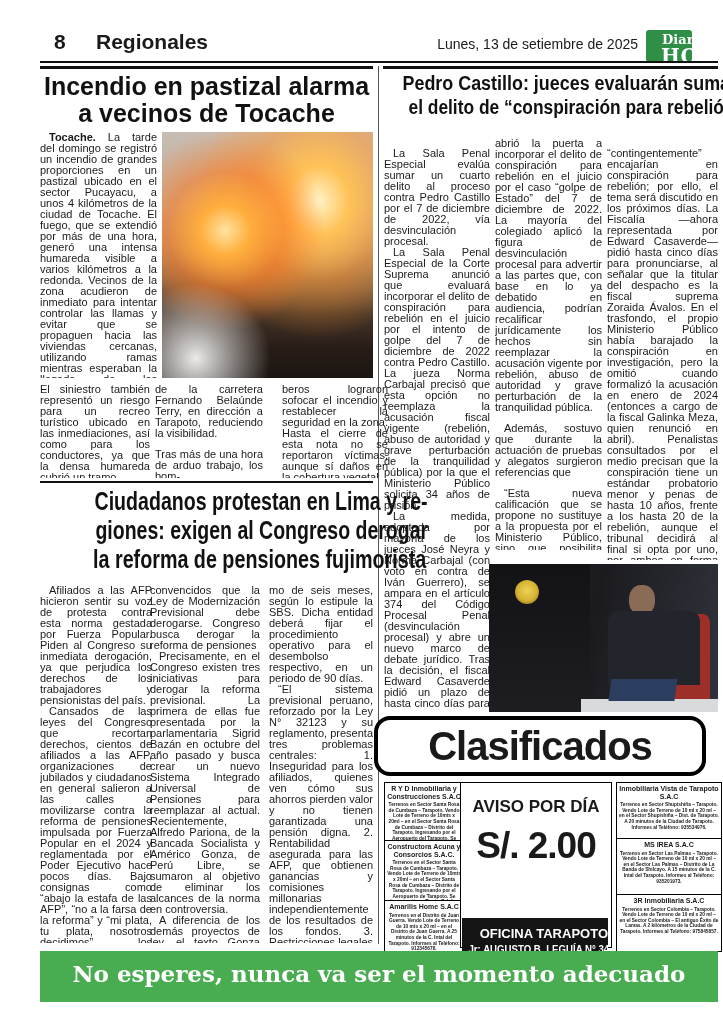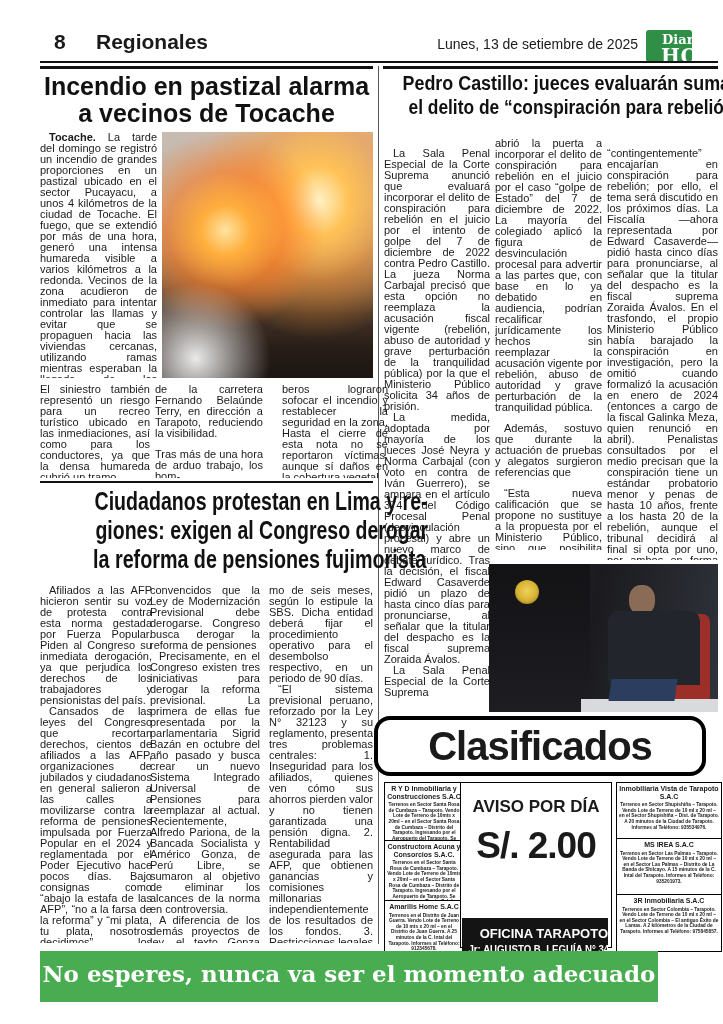--- a/index.html
+++ b/index.html
@@ -114,20 +114,21 @@
   <div class="abs bodytxt" style="left:269px;top:585px;width:104px;height:358px;">
     <p class="noindent">mo de seis meses, según lo estipule la SBS. Dicha entidad deberá fijar el procedimiento operativo para el desembolso respectivo, en un periodo de 90 días.</p>
     <p>“El sistema previsional peruano, reforzado por la Ley N° 32123 y su reglamento, presenta tres problemas centrales: 1. Inseguridad para los afiliados, quienes ven cómo sus ahorros pierden valor y no tienen garantizada una pensión digna. 2. Rentabilidad asegurada para las AFP, que obtienen ganancias y comisiones millonarias independientemente de los resultados de los fondos. 3. Restricciones legales regresivas, que eliminan derechos previamente conquistados (retiros extraordinarios, libertad de elección) y consolidan un esquema obligatorio, coercitivo y excluyente”, se lee en su exposición de motivos.</p>
   </div>
 
   <div class="abs headline" style="left:383px;top:72px;width:335px;font-size:20px;line-height:23.5px;">
     <span class="fit-line" style="transform: scaleX(0.895722); transform-origin: center center;">Pedro Castillo: jueces evaluarán sumar</span><br>
     <span class="fit-line" style="transform: scaleX(0.867876); transform-origin: center center;">el delito de “conspiración para rebelión”</span><br>
   </div>
   <div class="abs bodytxt" style="left:384px;top:148px;width:106px;height:560px;">
+    <p>La Sala Penal Especial evalúa sumar un cuarto delito al proceso contra Pedro Castillo por el 7 de diciembre de 2022, vía desvinculación procesal.</p>
     <p>La Sala Penal Especial de la Corte Suprema anunció que evaluará incorporar el delito de conspiración para rebelión en el juicio por el intento de golpe del 7 de diciembre de 2022 contra Pedro Castillo. La jueza Norma Carbajal precisó que esta opción no reemplaza la acusación fiscal vigente (rebelión, abuso de autoridad y grave perturbación de la tranquilidad pública) por la que el Ministerio Público solicita 34 años de prisión.</p>
     <p>La medida, adoptada por mayoría de los jueces José Neyra y Norma Carbajal (con voto en contra de Iván Guerrero), se ampara en el artículo 374 del Código Procesal Penal (desvinculación procesal) y abre un nuevo marco de debate jurídico. Tras la decisión, el fiscal Edward Casaverde pidió un plazo de hasta cinco días para pronunciarse, al señalar que la titular del despacho es la fiscal suprema Zoraida Ávalos.</p>
     <p>La Sala Penal Especial de la Corte Suprema</p>
   </div>
   <div class="abs bodytxt" style="left:495px;top:138px;width:107px;height:412px;">
     <p class="noindent">abrió la puerta a incorporar el delito de conspiración para rebelión en el juicio por el caso “golpe de Estado” del 7 de diciembre de 2022. La mayoría del colegiado aplicó la figura de desvinculación procesal para advertir a las partes que, con base en lo ya debatido en audiencia, podrían recalificar jurídicamente los hechos sin reemplazar la acusación vigente por rebelión, abuso de autoridad y grave perturbación de la tranquilidad pública.</p>
     <p class="gap">Además, sostuvo que durante la actuación de pruebas y alegatos surgieron referencias que</p>
     <p class="gap">“Esta nueva calificación que se propone no sustituye a la propuesta por el Ministerio Público, sino que posibilita que se incorpore una nueva”, sostuvo la jueza Norma Carbajal durante la última audiencia.</p>
   </div>
   <div class="abs bodytxt" style="left:607px;top:148px;width:111px;height:412px;">
@@ -177,17 +178,17 @@
   </div>
   <div class="abs adbox" style="left:616px;top:838px;width:100px;height:52px;">
     <div class="t">MS IREA S.A.C</div>
     <div class="b">Terrenos en Sector Las Palmas – Tarapoto. Vendo Lote de Terreno de 10 ml x 20 ml – en el Sector Las Palmas – Distrito de La Banda de Shilcayo. A 15 minutos de la C. Intal del Tarapoto. Informes al Teléfono: 935201973.</div>
   </div>
   <div class="abs adbox" style="left:616px;top:894px;width:100px;height:52px;">
     <div class="t">3R Inmobiliaria S.A.C</div>
     <div class="b">Terrenos en Sector Colombia – Tarapoto. Vendo Lote de Terreno de 10 ml x 20 ml – en el Sector Colombia – El antiguo Éxito de Lamas. A 2 kilómetros de la Ciudad de Tarapoto. Informes al Teléfono: 975845857.</div>
   </div>
 
-  <div class="abs banner" style="left:40px;top:951px;width:618px;height:51px;">
+  <div class="abs banner" style="left:40px;top:951px;width:678px;height:51px;">
     <span class="fit-line">No esperes, nunca va ser el momento adecuado</span>
   </div>
 
 </div>
 
 </body></html>

